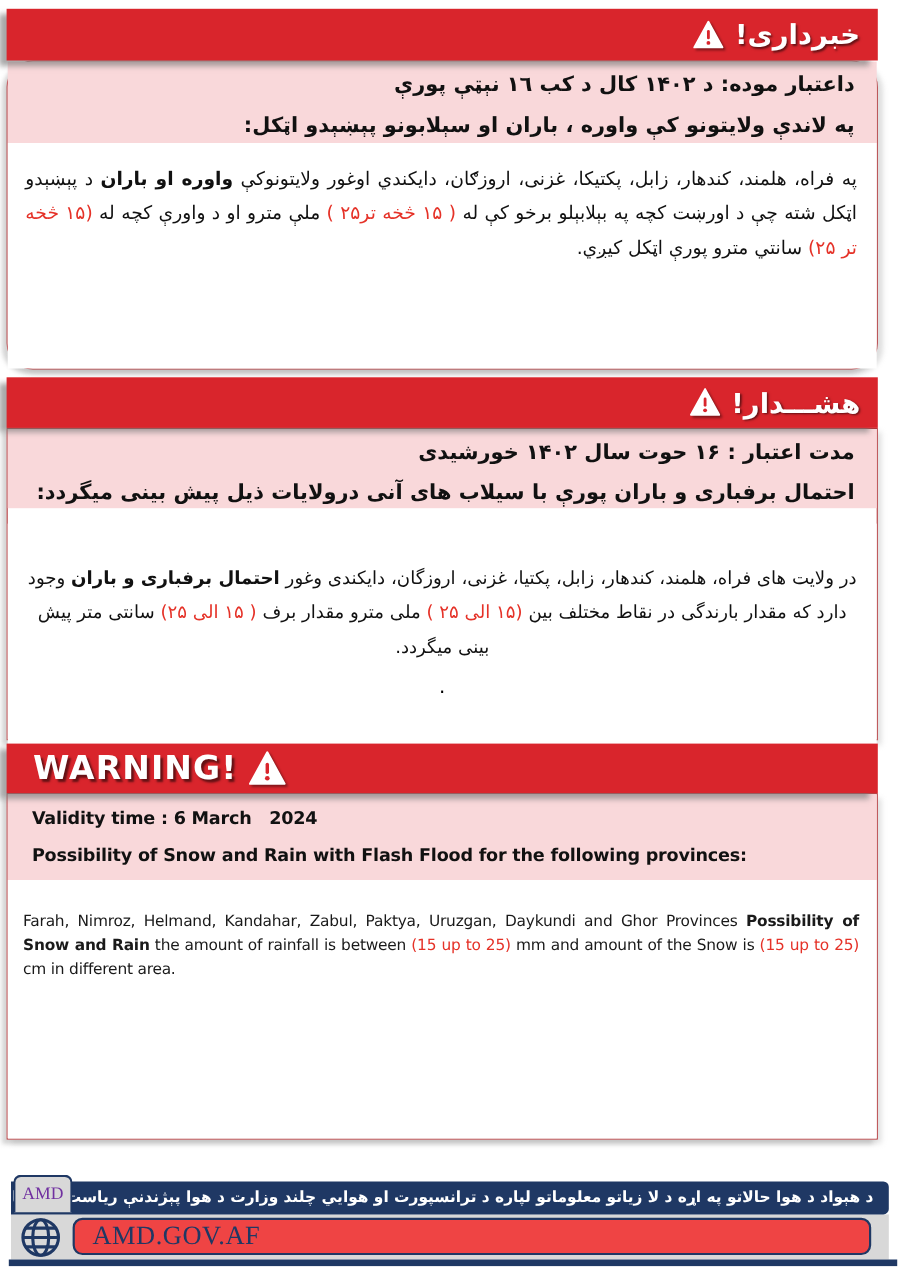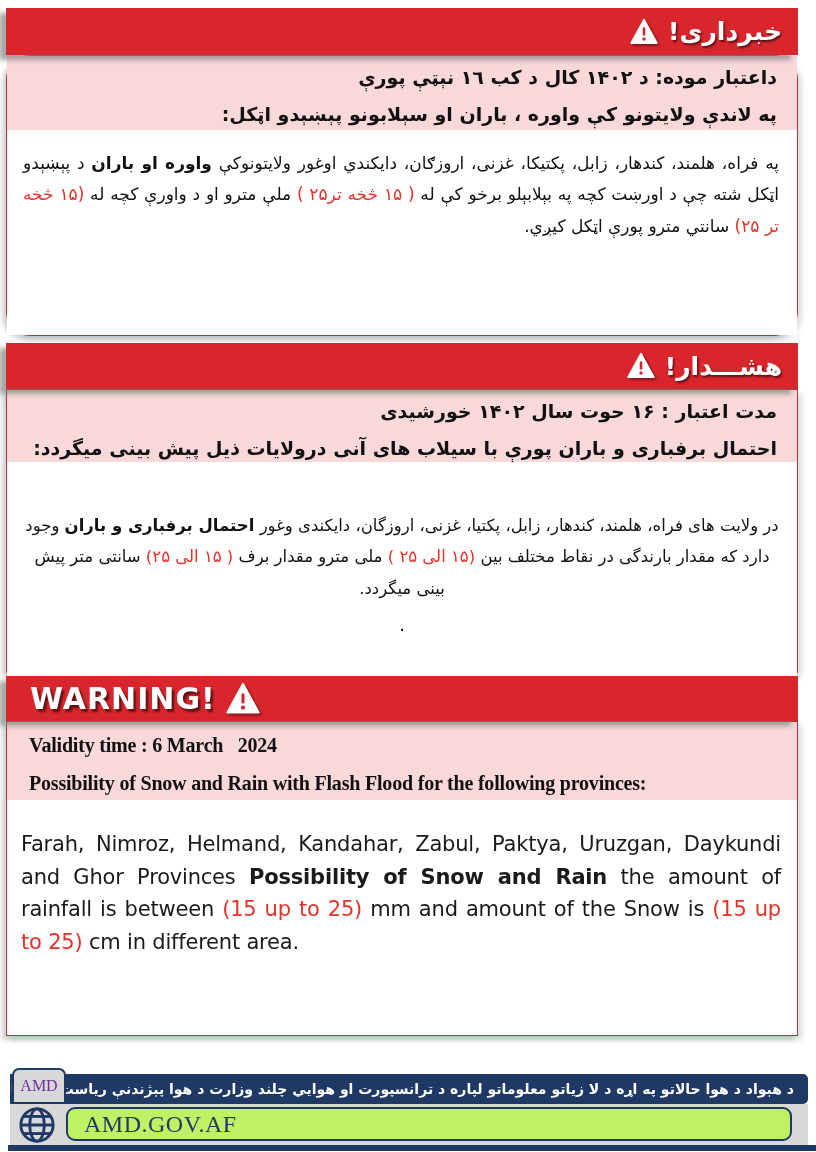--- a/index.html
+++ b/index.html
@@ -24,28 +24,28 @@
   .tri{display:inline-flex;margin:0 10px;filter:drop-shadow(2px 2px 1px rgba(0,0,0,0.4));}
 
   .content-box{
     border:1px solid #B23438;background:#ffffff;
     box-shadow:-4px 4px 4px rgba(160,160,160,0.45), 4px 4px 5px rgba(185,185,185,0.45);
   }
   .pink{background:#F9D8DA;}
   .pink.rtl{direction:rtl;text-align:right;padding:10px 20px 0 20px;box-sizing:border-box;}
   .pink.ltr{direction:ltr;text-align:left;padding:12px 10px 0 22px;box-sizing:border-box;}
   .sub-line{font-weight:bold;color:#111111;font-size:19px;margin-bottom:15px;white-space:nowrap;}
-  .pink.ltr .sub-line{font-size:20px;letter-spacing:-0.2px;font-family:Liberation Serif, serif;}
+  .pink.ltr .sub-line{font-size:16px;letter-spacing:-0.2px;}
 
   .body-area{box-sizing:border-box;background:#ffffff;}
   .body-area.rtl{direction:rtl;}
   .para{margin:0;color:#111111;}
   .para.rtl-just{padding:18px 18px 0 16px;font-size:17px;line-height:1.85;text-align:justify;}
   .para.rtl-center{padding:34px 14px 0 14px;font-size:16.5px;line-height:1.9;text-align:center;margin-top:14px;}
-  .para.en{padding:28px 16px 0 14px;font-size:21px;line-height:1.55;text-align:justify;letter-spacing:-0.2px;color:#1a1a1a;}
+  .para.en{padding:28px 16px 0 14px;font-size:14px;line-height:1.55;text-align:justify;letter-spacing:-0.2px;color:#1a1a1a;}
   .dot-line{text-align:center;font-size:18px;margin-top:10px;}
   .seg-bold{font-weight:bold;}
   .seg-red{color:#E53228;}
 
   
   .f-tab{
     position:absolute;left:12px;top:1068px;width:54px;height:34px;z-index:3;
     background:#D8D8D8;border:2px solid #1F3864;border-bottom:none;
     border-radius:7px 7px 0 0;box-sizing:border-box;
     display:flex;align-items:center;justify-content:center;
@@ -57,21 +57,21 @@
     direction:rtl;color:#ffffff;font-weight:bold;font-size:14px;
     line-height:30px;text-align:center;padding:0 14px 0 70px;white-space:nowrap;
   }
   .f-mid{
     position:absolute;left:10px;top:1104px;width:798px;height:41px;
     background:#D8D8D8;
   }
   .f-globe{position:absolute;left:8px;top:2px;width:38px;height:38px;}
   .f-pill{
     position:absolute;left:56px;top:3px;right:16px;height:34px;box-sizing:border-box;
-    background:#bef264;border:2px solid #1F3864;border-radius:9px;
+    background:#ef4444;border:2px solid #1F3864;border-radius:9px;
     display:flex;align-items:center;
     font-family:"Liberation Serif",serif;font-size:24px;color:#1F3864;
     padding-left:16px;letter-spacing:0.5px;
   }
   .f-line{position:absolute;left:8px;top:1145px;width:808px;height:6px;background:#1F3864;}
 </style>
 </head>
 <body>
 
 <div class="page">

